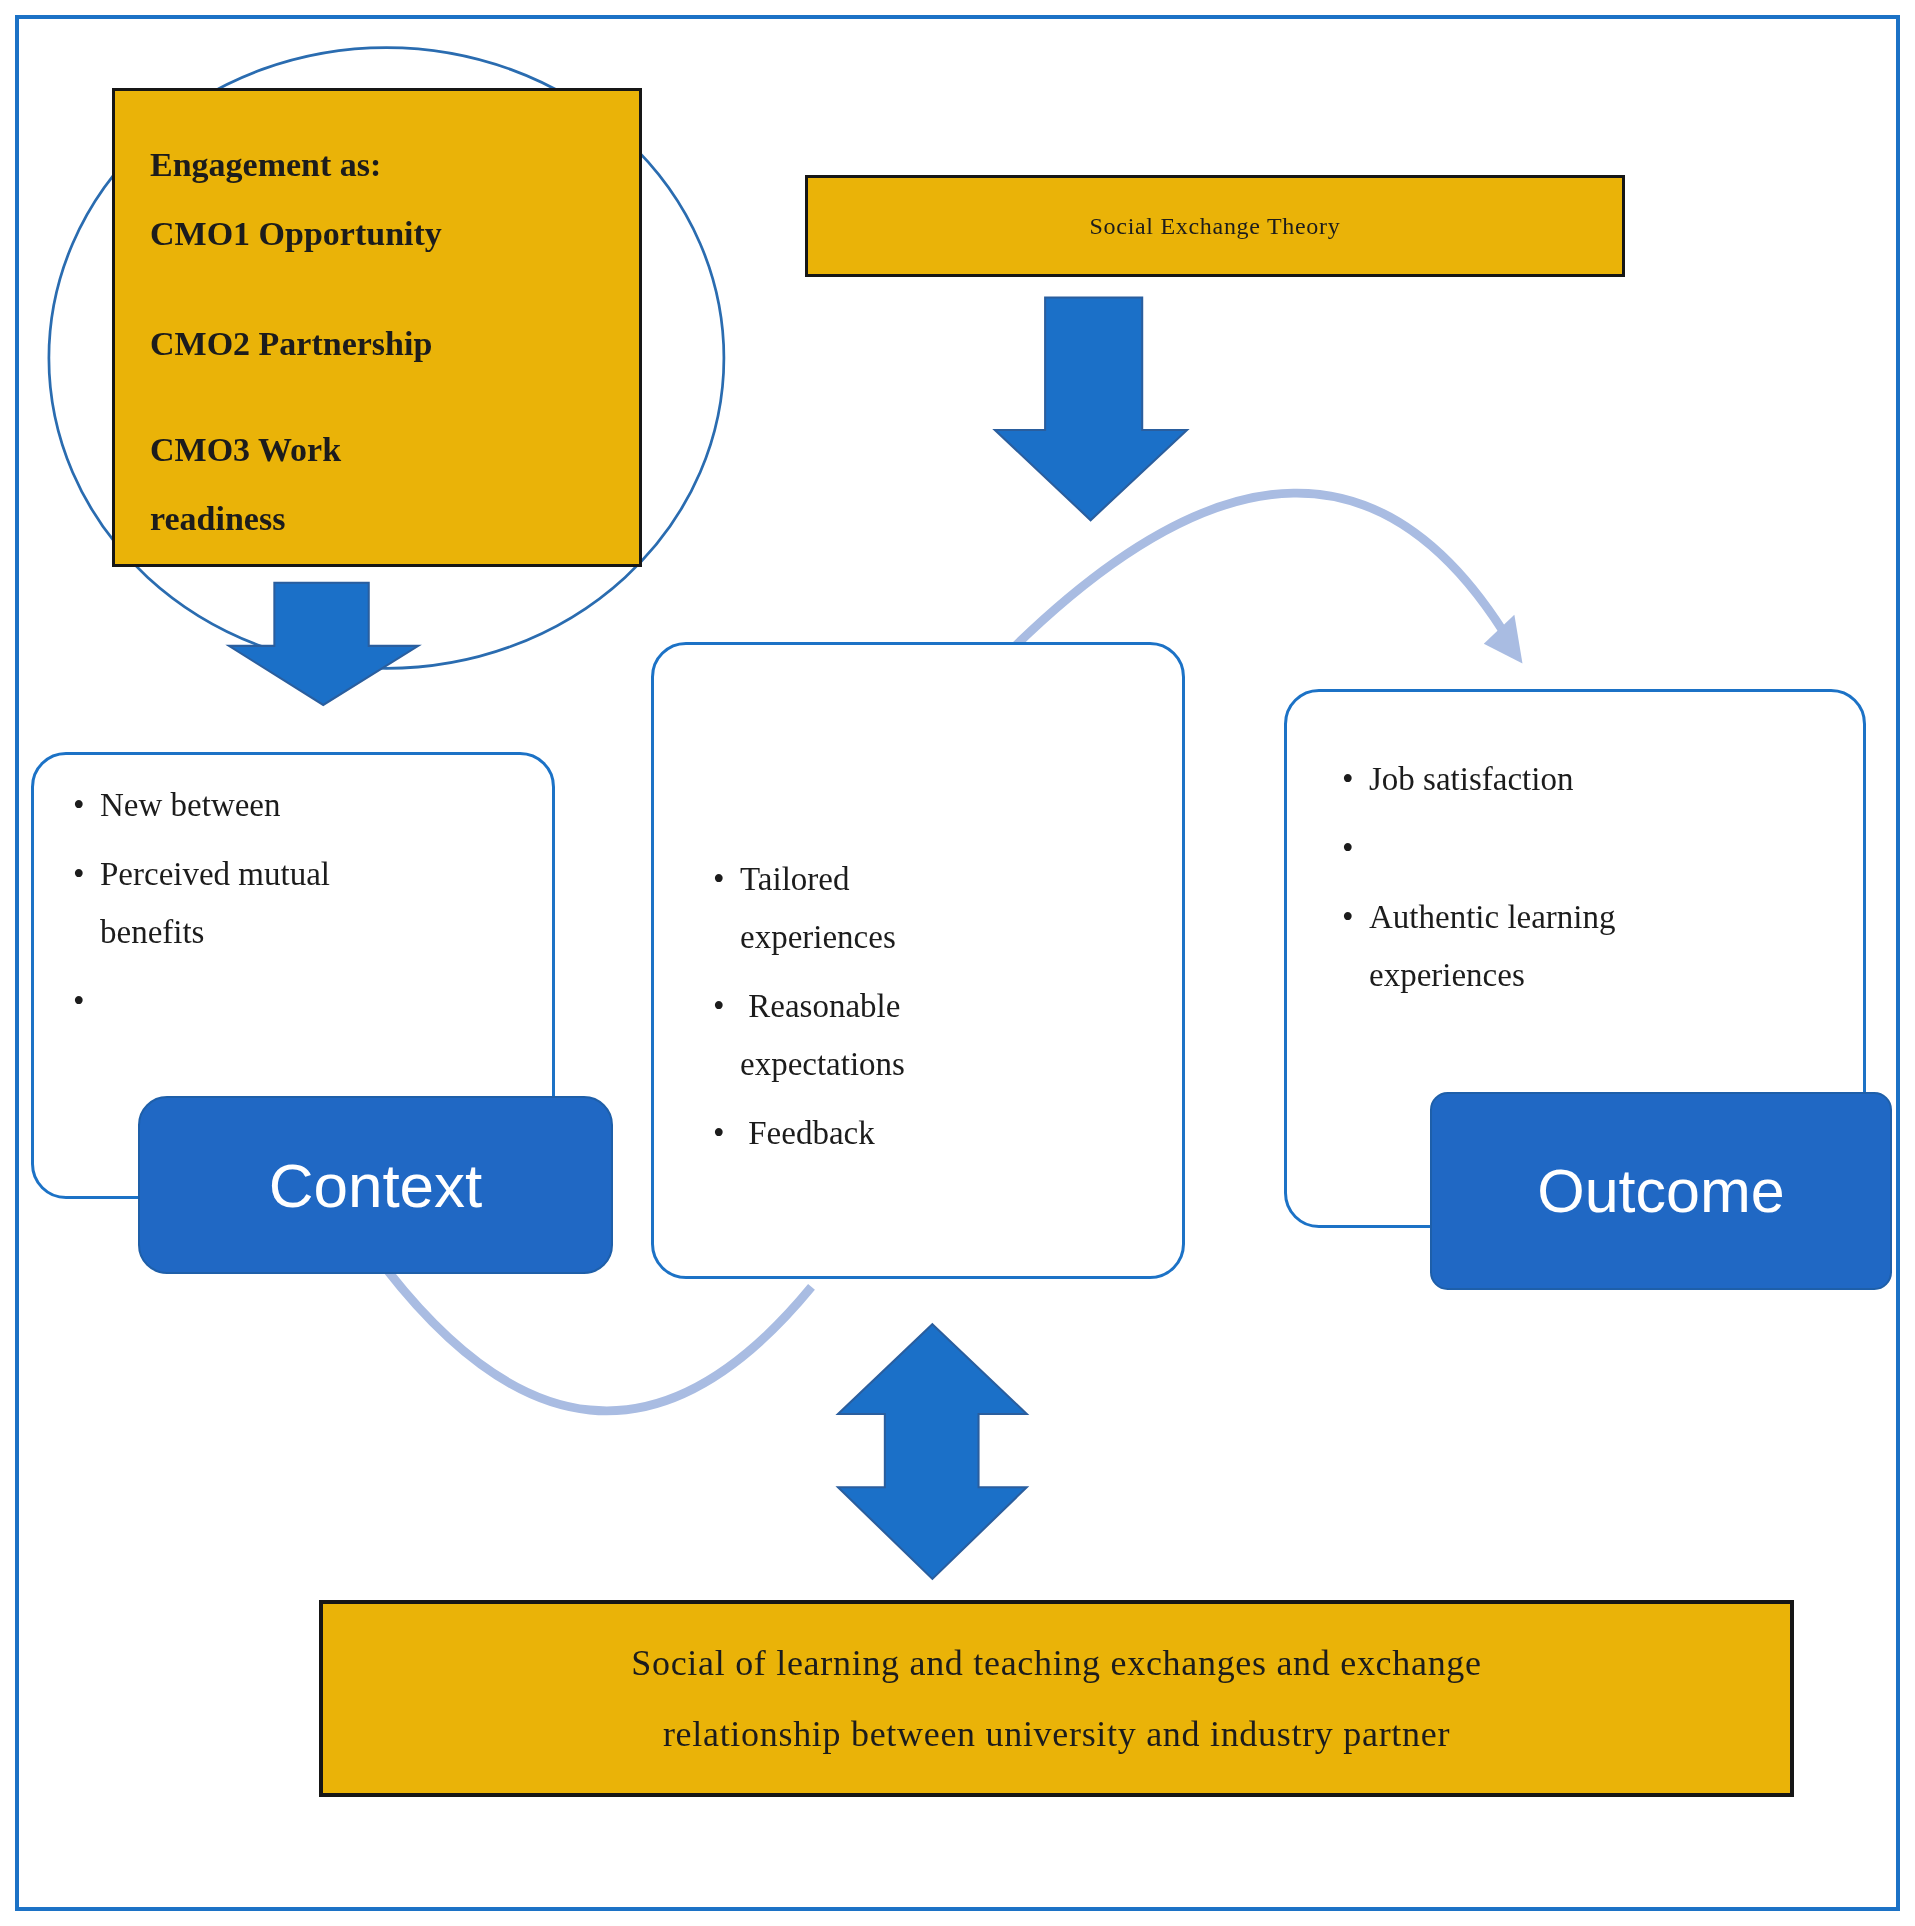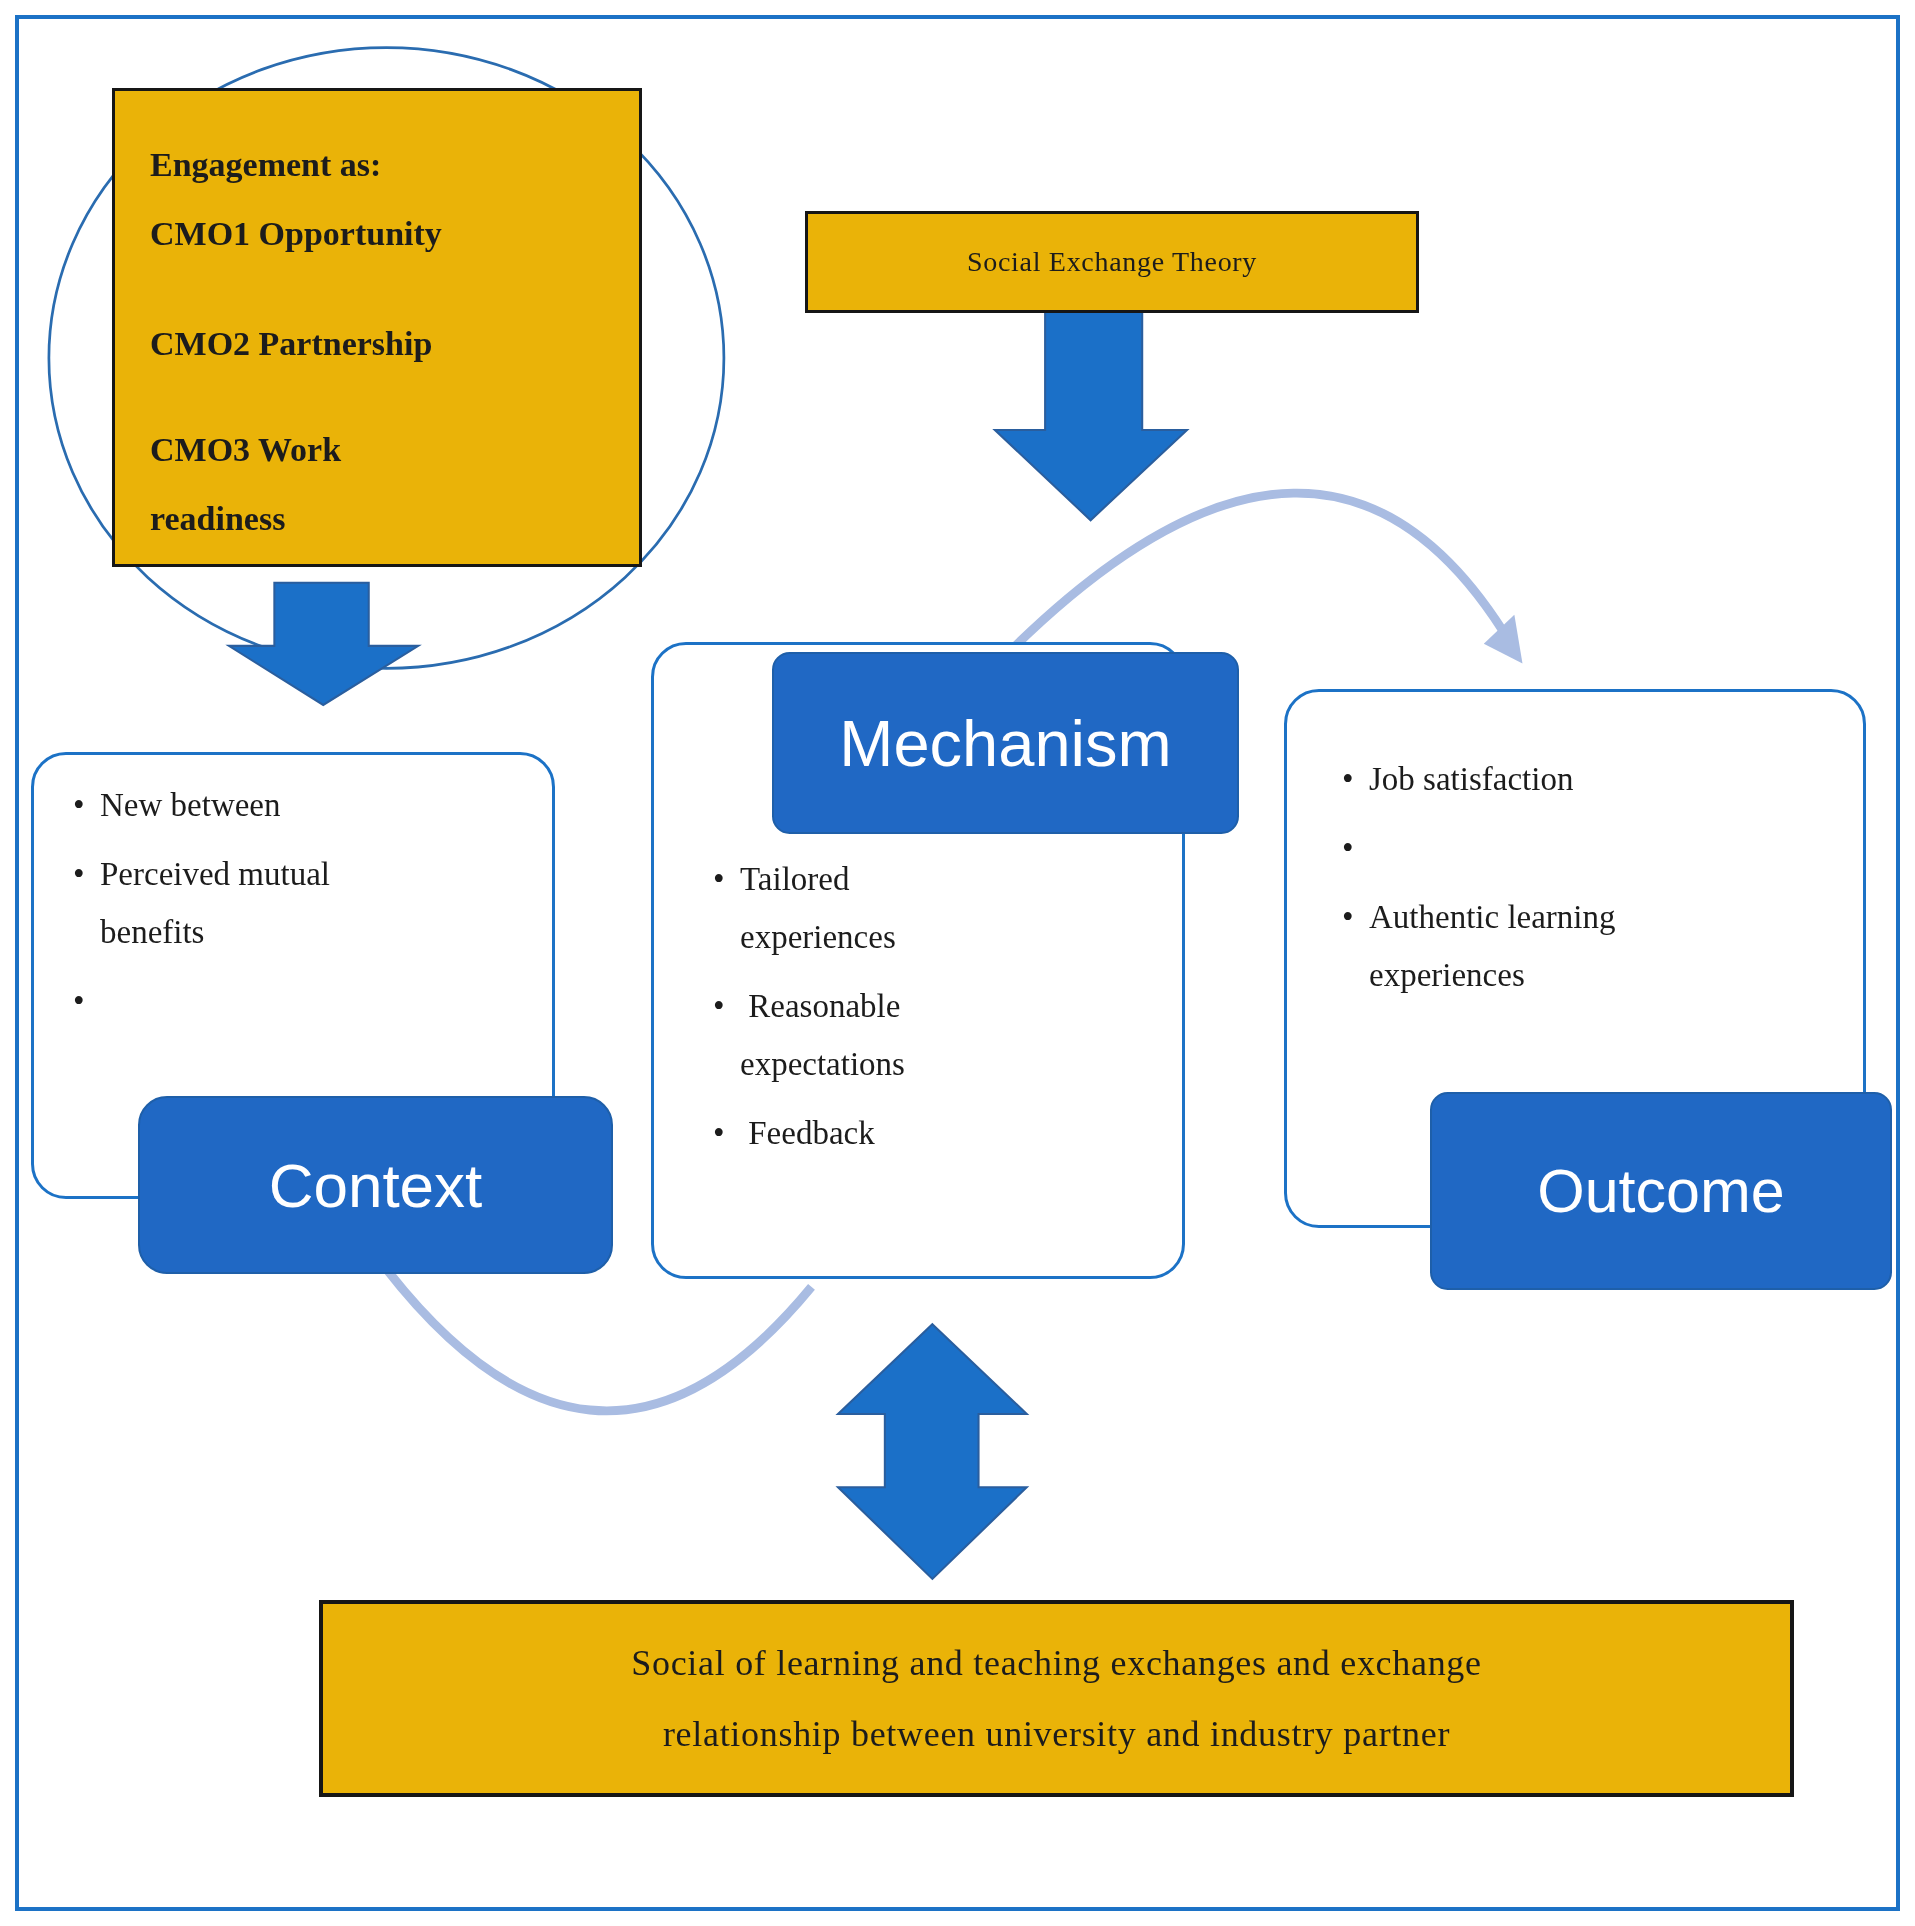--- a/index.html
+++ b/index.html
@@ -13,23 +13,23 @@
   }
   .layer { position:absolute; left:0; top:0; width:1915px; height:1926px; }
 
   
   .blackbox { position:absolute; background:#eab308; border:3.4px solid #161616; box-sizing:border-box;font-family:Liberation Serif, serif; }
   .engagement { left:112px; top:88px; width:530px; height:479px; padding:39px 20.4px 0 35px; }
   .engagement p { margin:0; font-size:34px; font-weight:bold; line-height:69px; white-space:pre-line; }
   .engagement p.p1 { margin-bottom:41px; }
   .engagement p.p2 { margin-bottom:37px; }
   .theory {
-    left:805px; top:175px; width:614px; height:102px;
+    left:805px; top:175px; width:820px; height:102px;
     display:flex; align-items:center; justify-content:center;
-    font-size:28px; letter-spacing:0.7px;margin-top:36px;
+    font-size:24px; letter-spacing:0.7px;
   }
   .bottombox {
     left:319px; top:1600px; width:1475px; height:197px; border-width:4.1px;
     display:flex; align-items:center; justify-content:center; text-align:center;
     font-size:36px; line-height:71px; white-space:pre-line; letter-spacing:0.7px;
   }
 
   
   .bluebox { position:absolute; background:#ffffff; border:3.4px solid #1C72C6; border-radius:35px; box-sizing:border-box; }
   .box-context   { left:31px;   top:752px; width:524px; height:447px; }
@@ -103,23 +103,20 @@
     </div>
     <div class="li">
       <span class="bullet">•</span>
     </div>
   </div>
   <div class="label label-context">
     <span>Context</span>
   </div>
 
   <div class="bluebox box-mechanism"></div>
-  <div class="label label-mechanism">
-    <span>Mechanism</span>
-  </div>
   <div class="list list-mechanism">
     <div class="li">
       <span class="bullet">•</span>
       <span class="txt">Tailored
 experiences</span>
     </div>
     <div class="li">
       <span class="bullet">•</span>
       <span class="txt"> Reasonable
 expectations</span>

